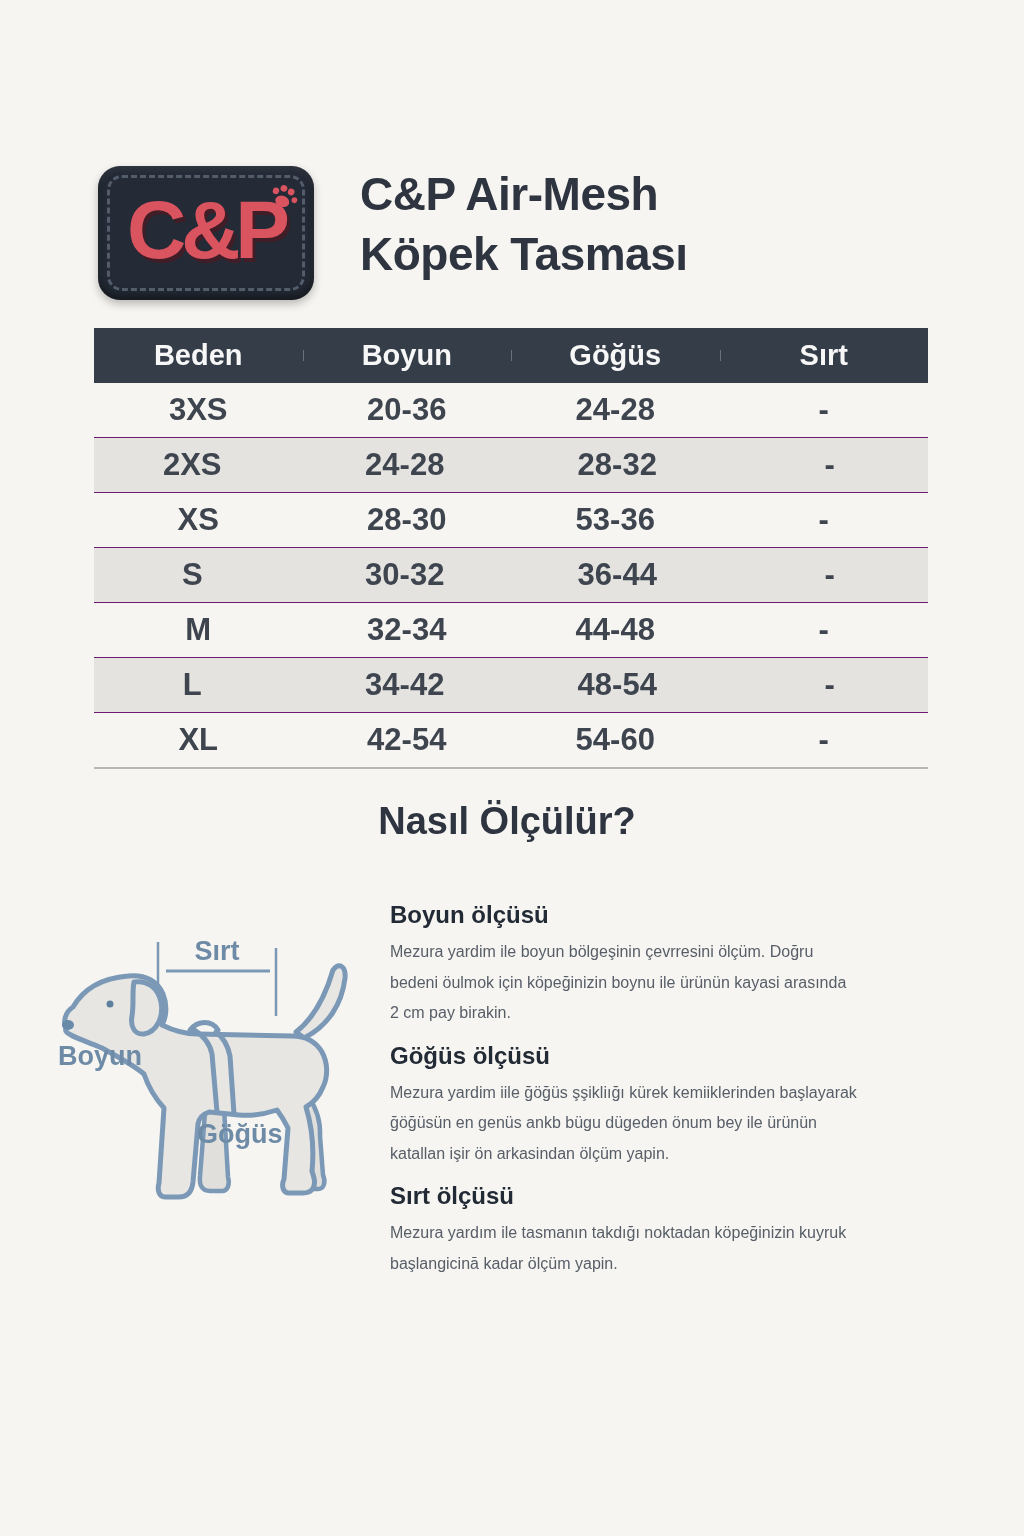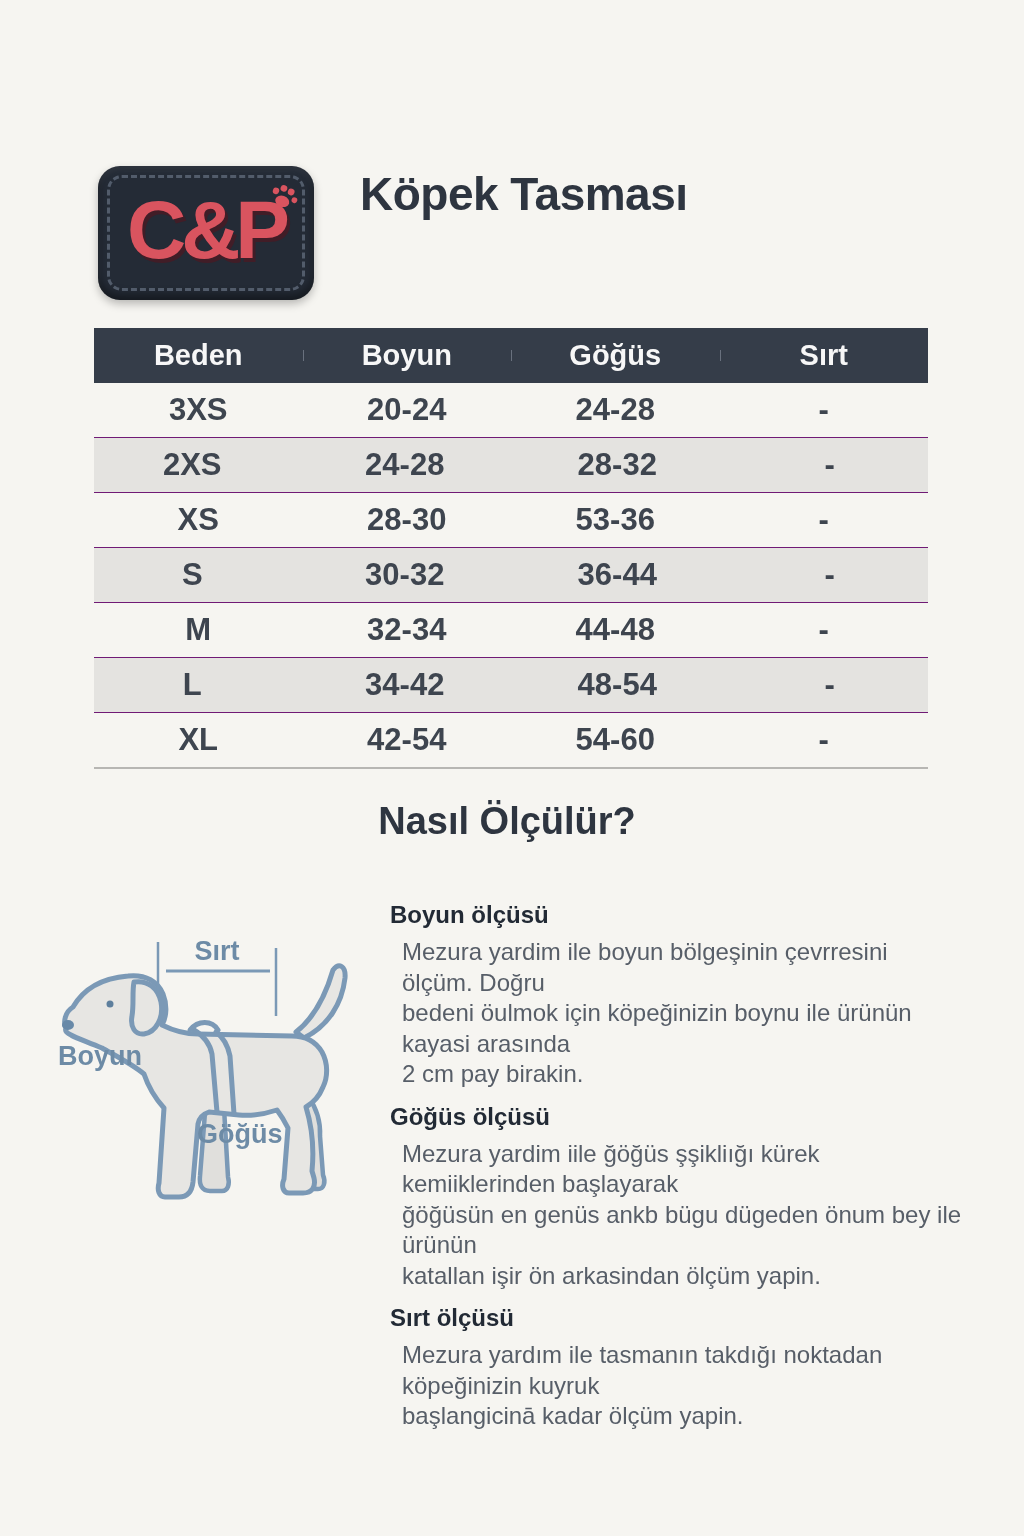--- a/index.html
+++ b/index.html
@@ -52,21 +52,21 @@
   .diagram{position:absolute;left:46px;top:930px;width:350px;height:340px;}
   .diagram svg{position:absolute;left:0;top:0;}
   .dia-label{position:absolute;color:#6d8ba6;font-weight:bold;font-size:27px;}
   .lbl-sirt{left:121px;top:6px;width:100px;text-align:center;}
   .lbl-boyun{left:12px;top:111px;}
   .lbl-gogus{left:151px;top:189px;}
   
   .sections{position:absolute;left:390px;top:901px;width:586px;}
   .section h3{margin:0 0 8px;font-size:24px;font-weight:bold;color:#222a35;}
   .section p{
-    margin:0 12px 13px;font-size:24px;line-height:30.5px;color:#575e68;
+    margin:0 0 13px;font-size:16px;line-height:30.5px;color:#575e68;
     white-space:pre-line;
   }
 </style>
 </head>
 <body>
 
 <div class="page">
 
   <div class="logo-patch">
     <div class="logo-stitch"></div>
@@ -76,33 +76,34 @@
         <ellipse cx="20" cy="27" rx="9" ry="7"></ellipse>
         <circle cx="8.5" cy="17" r="4"></circle>
         <circle cx="17" cy="11" r="4.2"></circle>
         <circle cx="27" cy="12.5" r="4.2"></circle>
         <circle cx="34" cy="21" r="3.6"></circle>
       </g>
     </svg>
   </div>
 
   <div class="main-title">
+    <div>C&amp;P Air-Mesh</div>
     <div>Köpek Tasması</div>
   </div>
 
   <div class="size-table">
     <div class="t-header">
       <div class="cell">Beden</div>
       <div class="cell">Boyun</div>
       <div class="cell">Göğüs</div>
       <div class="cell">Sırt</div>
     </div>
     <div class="t-row">
       <div class="cell">3XS</div>
-      <div class="cell">20-24</div>
+      <div class="cell">20-36</div>
       <div class="cell">24-28</div>
       <div class="cell">-</div>
     </div>
     <div class="t-row alt">
       <div class="cell">2XS</div>
       <div class="cell">24-28</div>
       <div class="cell">28-32</div>
       <div class="cell">-</div>
     </div>
     <div class="t-row">

